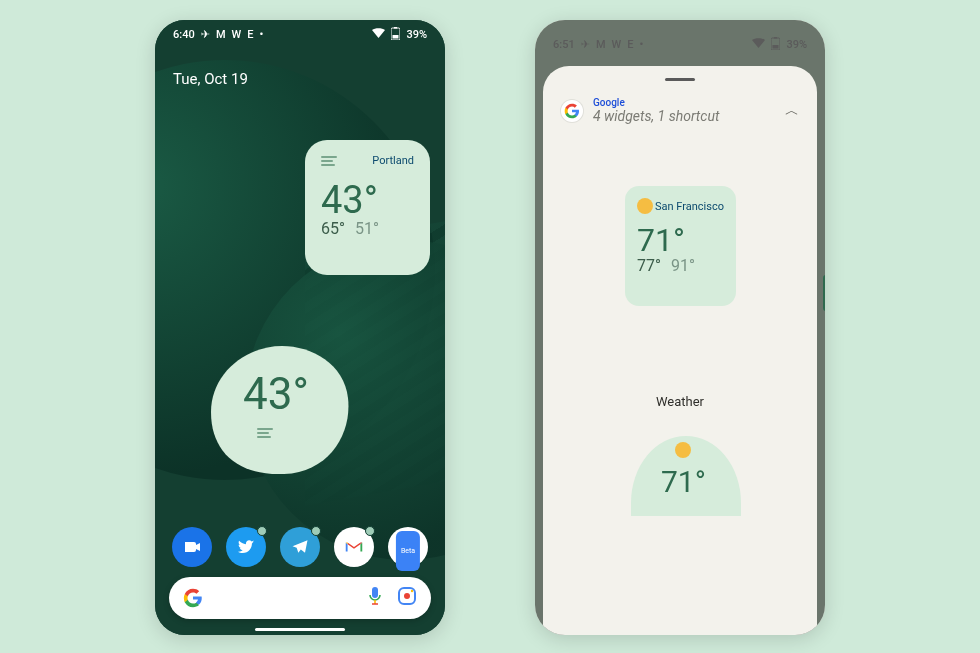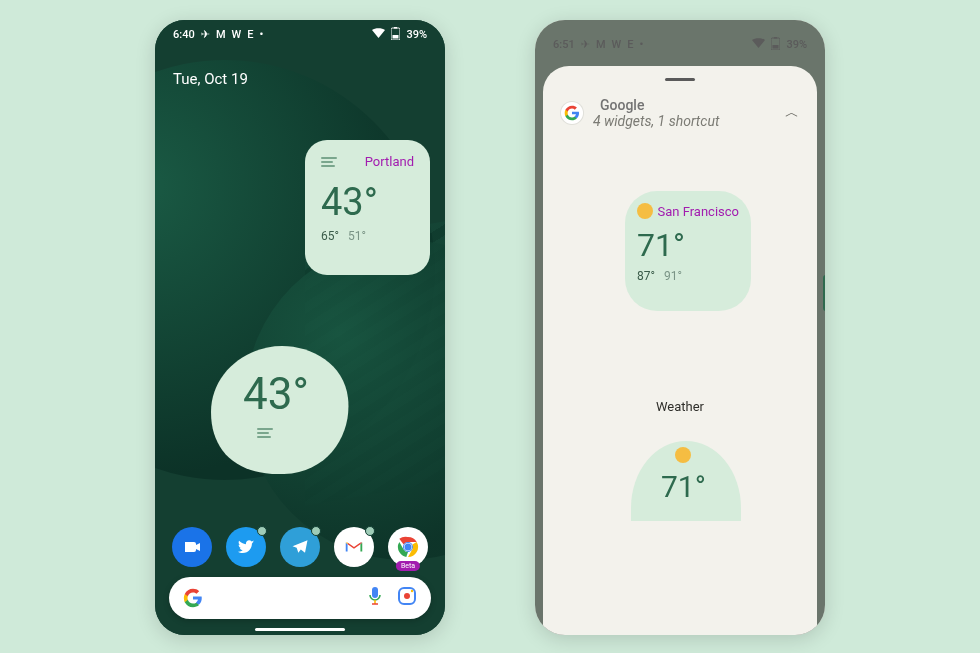--- a/index.html
+++ b/index.html
@@ -95,26 +95,26 @@
     font-size: 11px;
   }
   .fog-icon {
     display: inline-flex; flex-direction: column; gap: 2px;
   }
   .fog-icon span {
     display: block; width: 16px; height: 2px; background: #7aa68d; border-radius: 2px;
   }
   .fog-icon span:nth-child(2){ width: 12px; }
   .fog-icon span:nth-child(3){ width: 14px; }
-  .wc-city { color: #a21caf; font-size: 13px; }
+  .wc-city { color: #0c4a6e; font-size: 11px; }
   .wc-temp {
     font-size: 38px; font-weight: 400; color: #2e6a4e;
     margin-top: 14px; line-height: 1;
   }
-  .wc-range { font-size: 12px; color: #3b5c4a; margin-top: 8px; }
+  .wc-range { font-size: 16px; color: #3b5c4a; }
   .wc-range .lo { color: #7a9486; margin-left: 6px; }
 
   
   .blob-widget {
     position: absolute;
     left: 50px; top: 320px;
     width: 150px; height: 140px;
   }
   .blob-widget svg.blob-shape { position: absolute; inset: 0; }
   .blob-temp {
@@ -142,22 +142,22 @@
     width: 10px; height: 10px; border-radius: 50%;
     background: #9fccb7; border: 1.5px solid #134034;
   }
   .app-duo      { background: #1a73e8; }
   .app-twitter  { background: #1d9bf0; }
   .app-telegram { background: #2f9fd8; }
   .app-gmail    { background: #fff; }
   .app-chrome   { background: #fff; }
   .chrome-beta-badge {
     position: absolute; bottom: -4px; left: 50%; transform: translateX(-50%);
-    font-size: 7px; background: #a21caf; color: #fff;
-    padding: 1px 5px; border-radius: 6px;
+    font-size: 7px; background: #3b82f6; color: #fff;
+    padding: 16px 5px; border-radius: 6px;
   }
 
   
   .search-pill {
     position: absolute;
     bottom: 16px; left: 14px; right: 14px;
     height: 42px;
     background: #fff;
     border-radius: 24px;
     display: flex; align-items: center; justify-content: space-between;
@@ -201,33 +201,33 @@
     margin: 0 14px 6px;
     display: flex; align-items: center; gap: 10px;
     padding: 6px 4px;
   }
   .provider-icon {
     width: 22px; height: 22px; border-radius: 50%; background: #fff;
     display: flex; align-items: center; justify-content: center;
     box-shadow: 0 0 0 1px #e0e0da;
   }
   .provider-text { flex: 1; }
-  .provider-name { font-size: 14px; color: #737373; font-weight: 500; margin-left: 7px; }
+  .provider-name { font-size: 10px; color: #1d4ed8; font-weight: 500; }
   .provider-sub  { font-size: 14px; color: #7b7b74; font-style: italic; }
   .chev { color: #6b6b64; font-size: 14px; }
 
   .widget-preview-area {
     position: relative;
     height: 340px;
   }
   .phone-right .weather-card {
     position: absolute;
     left: 82px; top: 50px;
-    width: 126px; height: 120px;
-    border-radius: 32px;
+    width: 111px; height: 120px;
+    border-radius: 14px;
     padding: 12px 12px 10px;
   }
   .sun-icon { width: 16px; height: 16px; border-radius: 50%; background: #f5bd42; }
   .widget-label {
     position: absolute; top: 230px; left: 0; right: 0;
     text-align: center; font-size: 13px; color: #2f2f2b; margin-top: 28px;
   }
   .widget-size {
     position: absolute; top: 248px; left: 0; right: 0;
     text-align: center; font-size: 11px; color: #7d7d76;
@@ -451,21 +451,21 @@
 
     <div class="widget-preview-area">
 
       <div class="weather-card">
         <div class="wc-top">
           <span class="sun-icon"></span>
           <span class="wc-city">San Francisco</span>
         </div>
         <div class="wc-temp" style="font-size:32px;margin-top:10px">71°</div>
         <div class="wc-range">
-          <span>87°</span>
+          <span>77°</span>
           <span class="lo">91°</span>
         </div>
       </div>
 
       <div class="widget-label">Weather</div>
 
       <div class="preview-blob">
         <div class="half"></div>
         <span class="sun-icon"></span>
         <div class="preview-blob-temp">71°</div>

